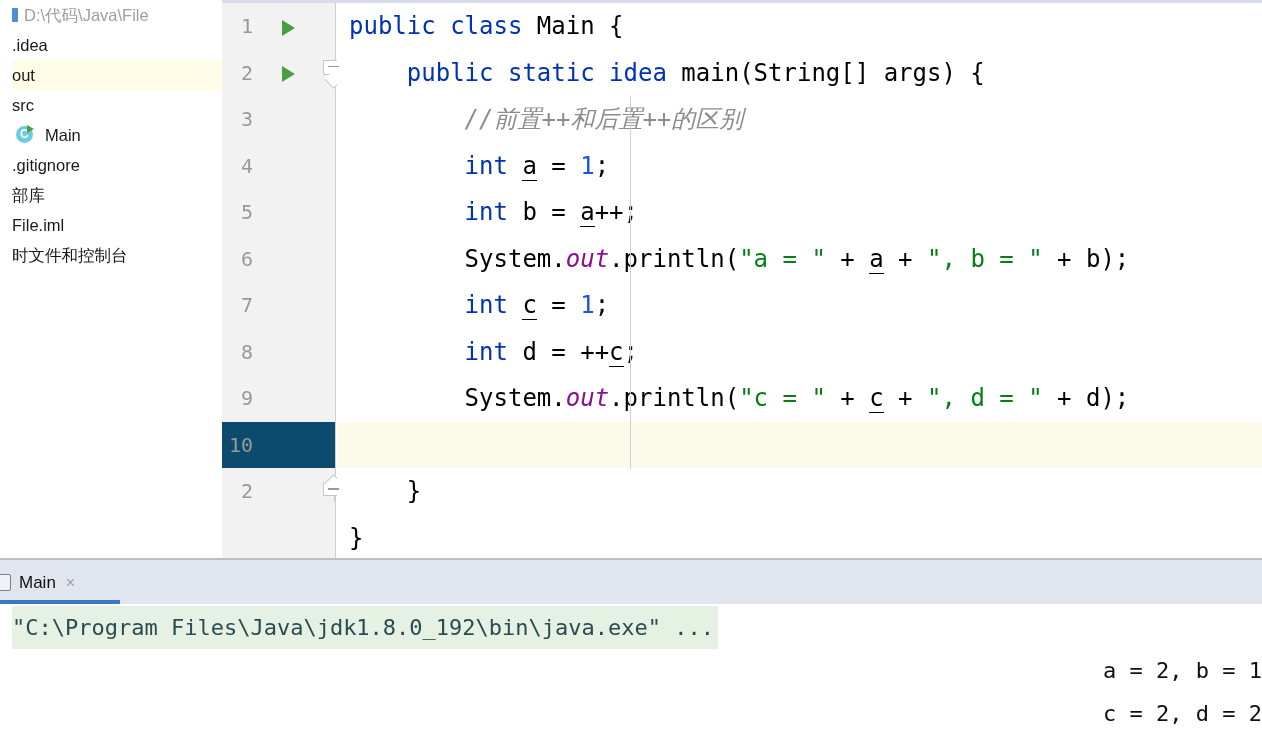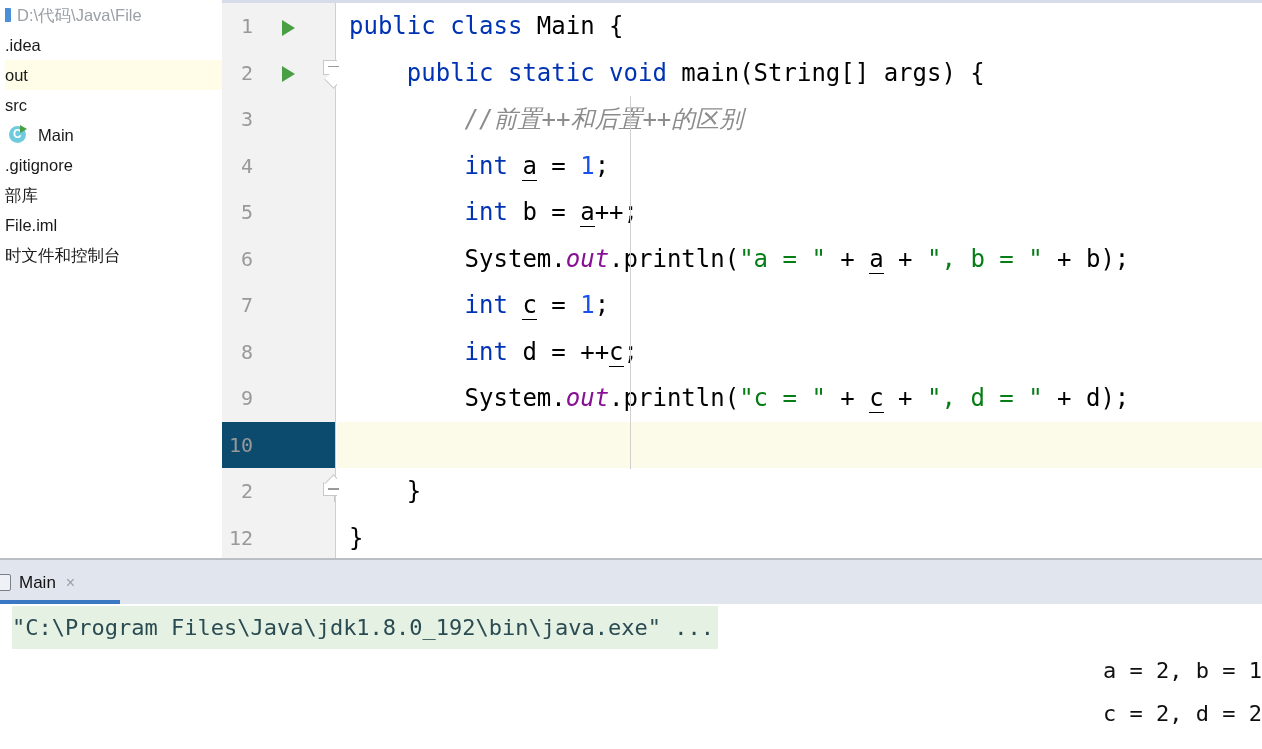--- a/index.html
+++ b/index.html
@@ -11,21 +11,21 @@
   }
   #app {
     position: relative;
     width: 1262px; height: 749px;
     background: #ffffff;
   }
 
   
   #sidebar {
     position: absolute;
-    left: 5px; top: 0;
+    left: 12px; top: 0;
     width: 222px; height: 559px;
     background: #ffffff;
     border-right: 3px solid #be185d;
     box-sizing: border-box;
     overflow: hidden;
   }
   .tree-row {
     position: relative;
     height: 30px;
     display: flex;
@@ -397,27 +397,24 @@
         </div>
         <div class="gutter-row">
           <span class="lnum">2</span>
           <span class="fold fold-end">
             <span class="shaft"></span>
             <span class="box2"></span>
             <span class="tip2"></span>
             <span class="dash2"></span>
           </span>
         </div>
-        <div class="gutter-row">
-          <span class="lnum">12</span>
-        </div>
       </div>
     <div id="codearea">
       <div class="code-row"><span class="kw">public </span><span class="kw">class </span><span class="pl">Main {</span></div>
-        <div class="code-row"><span class="pl">    </span><span class="kw">public </span><span class="kw">static </span><span class="kw">void </span><span class="pl">main(String[] args) {</span></div>
+        <div class="code-row"><span class="pl">    </span><span class="kw">public </span><span class="kw">static </span><span class="kw">idea </span><span class="pl">main(String[] args) {</span></div>
         <div class="code-row"><span class="pl">        </span><span class="cmt">//前置++和后置++的区别</span></div>
         <div class="code-row"><span class="pl">        </span><span class="kw">int </span><span class="var">a</span><span class="pl"> = </span><span class="num">1</span><span class="pl">;</span></div>
         <div class="code-row"><span class="pl">        </span><span class="kw">int </span><span class="pl">b = </span><span class="var">a</span><span class="pl">++;</span></div>
         <div class="code-row"><span class="pl">        </span><span class="pl">System.</span><span class="fld">out</span><span class="pl">.println(</span><span class="str">"a = "</span><span class="pl"> + </span><span class="var">a</span><span class="pl"> + </span><span class="str">", b = "</span><span class="pl"> + b);</span></div>
         <div class="code-row"><span class="pl">        </span><span class="kw">int </span><span class="var">c</span><span class="pl"> = </span><span class="num">1</span><span class="pl">;</span></div>
         <div class="code-row"><span class="pl">        </span><span class="kw">int </span><span class="pl">d = ++</span><span class="var">c</span><span class="pl">;</span></div>
         <div class="code-row"><span class="pl">        </span><span class="pl">System.</span><span class="fld">out</span><span class="pl">.println(</span><span class="str">"c = "</span><span class="pl"> + </span><span class="var">c</span><span class="pl"> + </span><span class="str">", d = "</span><span class="pl"> + d);</span></div>
         <div class="code-row caret"> </div>
         <div class="code-row"><span class="pl">    }</span></div>
         <div class="code-row"><span class="pl">}</span></div>

